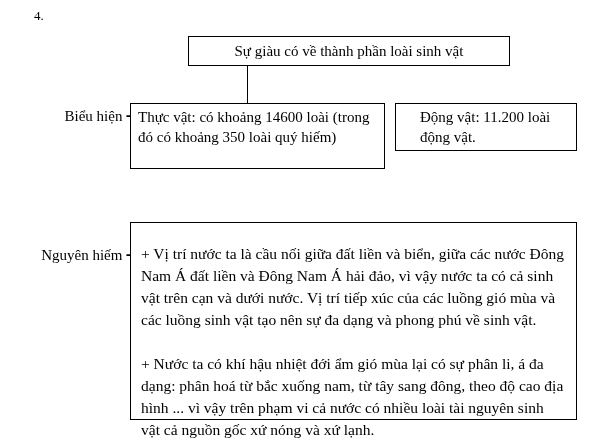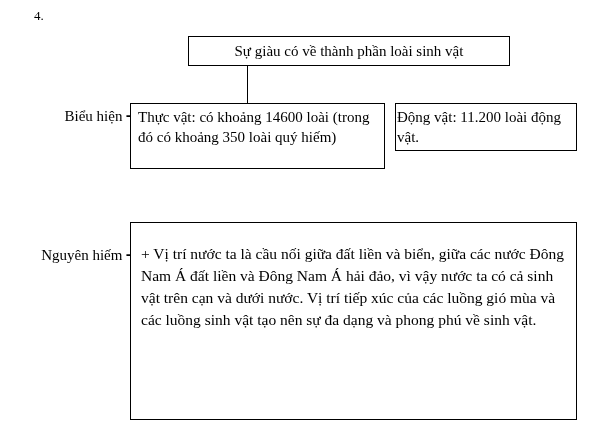--- a/index.html
+++ b/index.html
@@ -38,21 +38,21 @@
     border-left: 1px solid #000000;
   }
   .plants-box {
     left: 130px; top: 103px;
     width: 255px; height: 66px;
     padding: 3px 7px;
   }
   .animals-box {
     left: 395px; top: 103px;
     width: 182px; height: 48px;
-    padding: 3px 1px;
+    padding: 3px 24px;
   }
   .causes-box {
     left: 130px; top: 222px;
     width: 447px; height: 198px;
     padding: 20px 10px;
     font-size: 15.5px;
     line-height: 22px;
   }
   .causes-box p + p { margin-top: 22px; }
   .side-label {
@@ -90,13 +90,14 @@
 <div class="box plants-box">Thực vật: có khoảng 14600 loài (trong đó có khoảng 350 loài quý hiếm)</div>
 
 <div class="box animals-box">Động vật: 11.200 loài động vật.</div>
 
 <div class="side-label label-nguyen-nhan">
   <span>Nguyên hiếm</span><span class="arrow-glyph">→</span>
 </div>
 
 <div class="box causes-box">
   <p>+ Vị trí nước ta là cầu nối giữa đất liền và biển, giữa các nước Đông Nam Á đất liền và Đông Nam Á hải đảo, vì vậy nước ta có cả sinh vật trên cạn và dưới nước. Vị trí tiếp xúc của các luồng gió mùa và các luồng sinh vật tạo nên sự đa dạng và phong phú về sinh vật.</p>
+  <p>+ Nước ta có khí hậu nhiệt đới ẩm gió mùa lại có sự phân li, á đa dạng: phân hoá từ bắc xuống nam, từ tây sang đông, theo độ cao địa hình ... vì vậy trên phạm vi cả nước có nhiều loài tài nguyên sinh vật cả nguồn gốc xứ nóng và xứ lạnh.</p>
 </div>
 
 </body></html>

